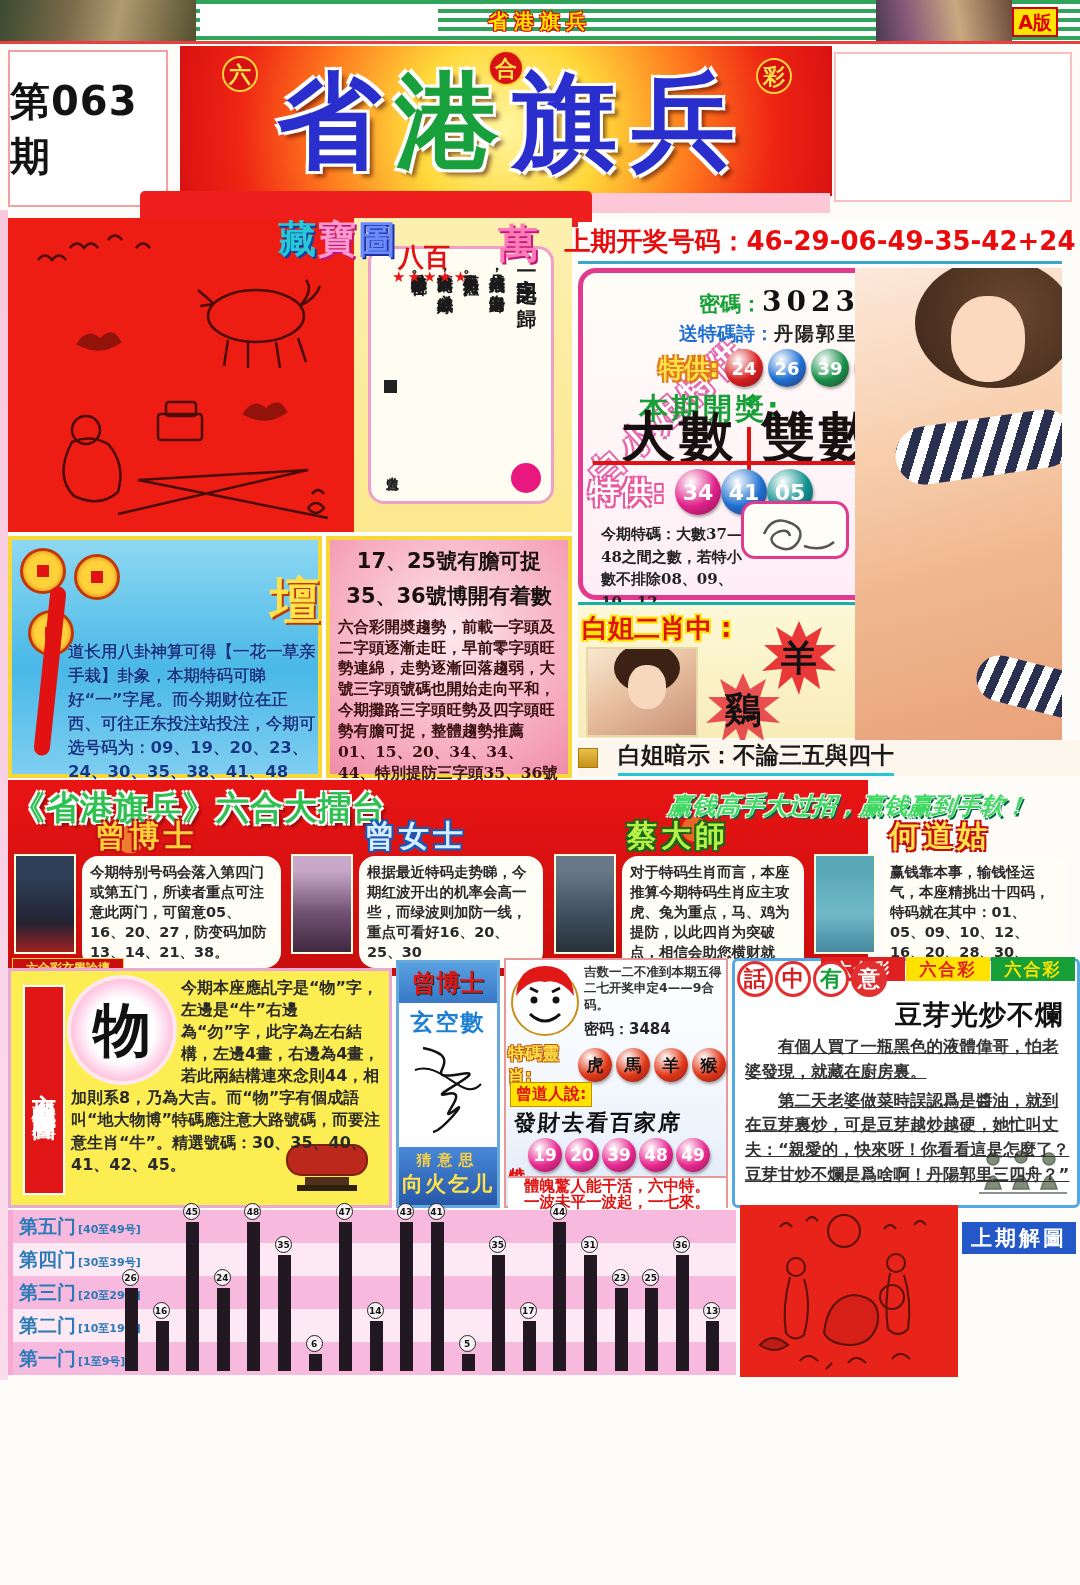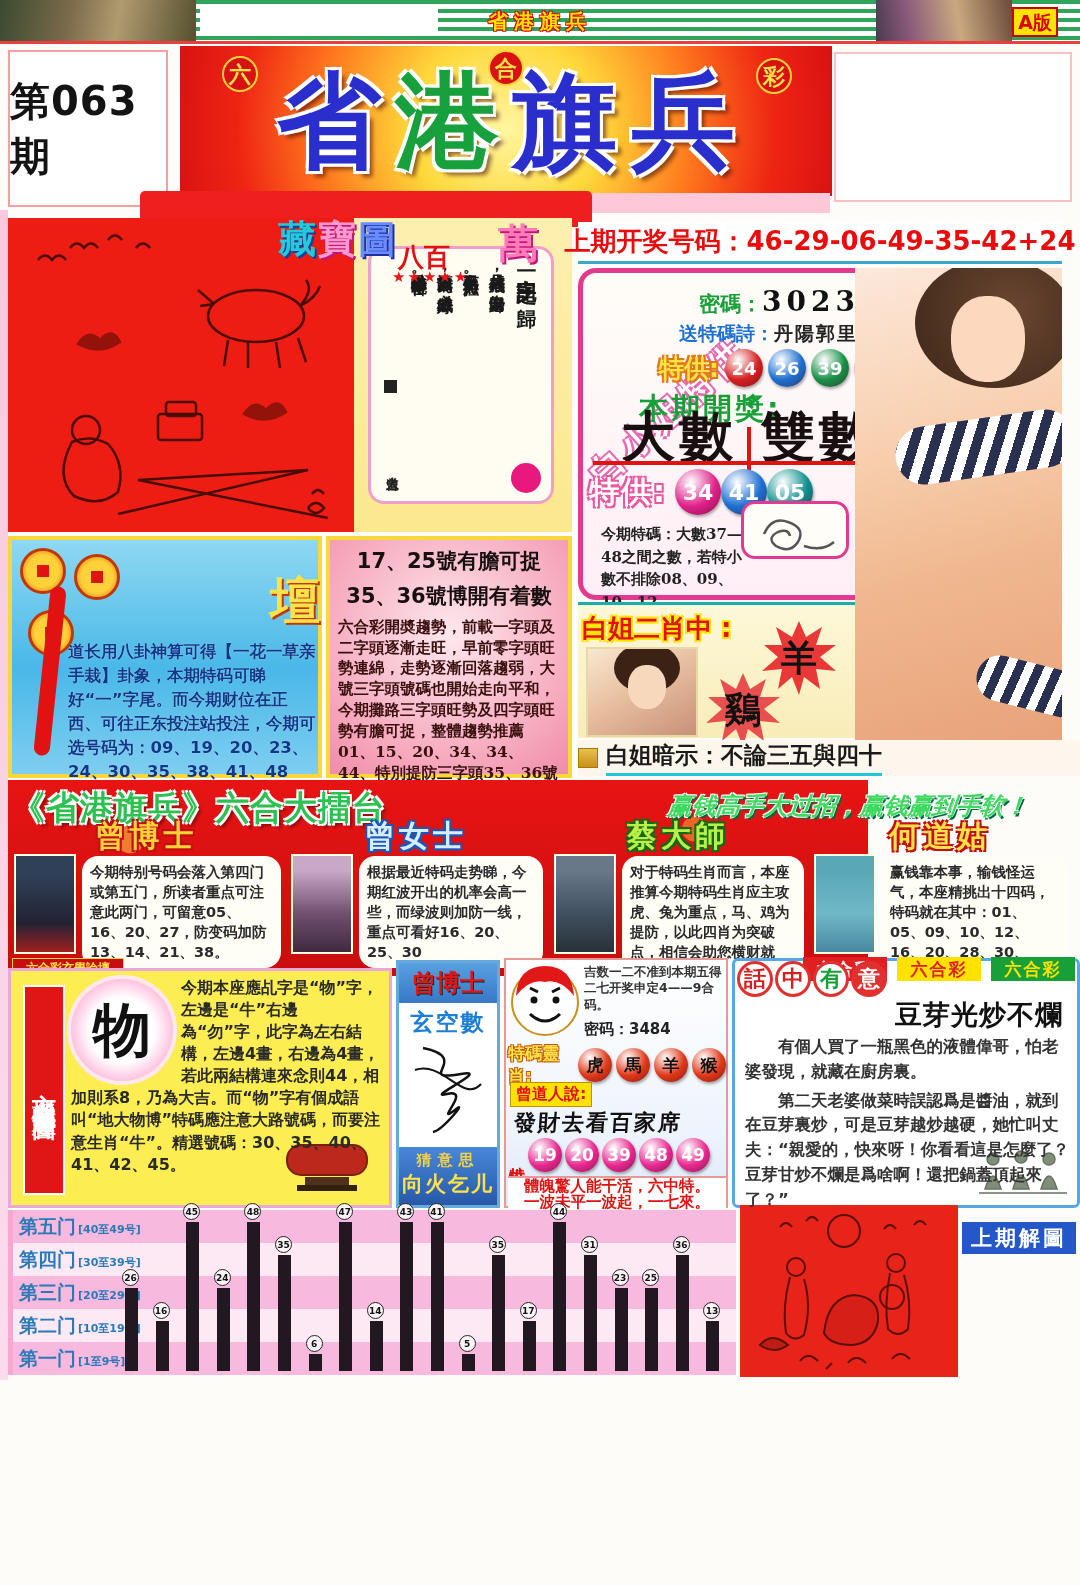--- a/index.html
+++ b/index.html
@@ -104,21 +104,21 @@
   .erxiao{left:578px;top:602px;width:277px;height:136px;background:linear-gradient(#fdf8d8,#f8ecb8);border-top:3px solid #18b0a8;}
   .erxiao-title{position:absolute;left:4px;top:6px;font-size:26px;font-weight:900;color:#e01212;text-shadow:-2px -2px 0 #ffe400,2px -2px 0 #ffe400,-2px 2px 0 #ffe400,2px 2px 0 #ffe400;}
   .bai-photo{position:absolute;left:8px;top:42px;width:112px;height:90px;background:linear-gradient(150deg,#f8e8d0 0%,#e8c0a0 45%,#c89078 100%);border:2px solid #e8d8a8;overflow:hidden;}
   .bai-hair{position:absolute;left:26px;top:-6px;width:66px;height:50px;border-radius:50%;background:#3c2214;}
   .bai-face{position:absolute;left:40px;top:16px;width:38px;height:44px;border-radius:46%;background:#f8d8bc;}
   .starburst{position:absolute;width:78px;height:78px;}
   .starburst svg{position:absolute;left:0;top:0;}
   .star-char{position:absolute;left:0;top:0;width:78px;height:78px;display:flex;align-items:center;justify-content:center;font-size:36px;font-weight:900;color:#111;}
   .sb1{left:182px;top:14px;}
   .sb2{left:126px;top:66px;}
-  .hint-strip{left:578px;top:740px;width:502px;height:36px;background:#fdf6ec;display:flex;align-items:center;gap:8px;}
+  .hint-strip{left:578px;top:740px;width:502px;height:36px;background:#fdf6ec;display:flex;align-items:center;gap:20px;}
   .seal-icon{width:20px;height:20px;background:linear-gradient(#e8c050,#c89018);border:1px solid #a87808;}
   .hint-text{font-size:23px;font-weight:900;color:#1a1a1a;border-bottom:3px solid #20c8d8;padding-bottom:2px;}
 
   
   .arena{left:0;top:780px;width:868px;height:196px;background:
     radial-gradient(circle at 15% 30%,rgba(255,230,80,.5) 0 14px,transparent 15px),
     radial-gradient(circle at 45% 70%,rgba(255,255,255,.35) 0 10px,transparent 11px),
     radial-gradient(circle at 80% 25%,rgba(255,200,60,.45) 0 12px,transparent 13px),
     linear-gradient(#e81414,#c80d0d);}
   .arena-title{position:absolute;left:12px;top:6px;font-size:33px;font-weight:900;color:#2fc052;letter-spacing:1px;text-shadow:-2px -2px 0 #fff,2px -2px 0 #fff,-2px 2px 0 #fff,2px 2px 0 #fff,4px 4px 3px rgba(0,0,0,.4);}
@@ -167,26 +167,26 @@
   .say-badge{position:absolute;left:4px;top:122px;background:#ffe200;border:1px solid #c09000;color:#e01212;font-size:16px;font-weight:900;padding:1px 5px;}
   .verse{position:absolute;left:8px;top:148px;font-family:"DejaVu Serif",serif;font-size:22px;font-weight:900;color:#111;letter-spacing:2px;transform:skewX(-4deg);}
   .tegong5{position:absolute;left:0px;top:178px;display:flex;align-items:center;}
   .tegong5 .vlab{writing-mode:vertical-rl;font-size:16px;font-weight:900;color:#e01212;letter-spacing:1px;margin-right:1px;}
   .dr-bottom{position:absolute;left:2px;top:216px;width:218px;height:32px;background:#fff;border-top:2px solid #e89898;text-align:center;}
   .dr-l1{font-size:15.5px;font-weight:900;color:#e01212;line-height:1.05;}
   .dr-src{font-size:11px;font-weight:bold;color:#333;}
 
   
   .joke{left:732px;top:958px;width:348px;height:250px;background:#fff;border:3px solid #55a8e8;border-radius:6px;}
-  .joke-badges{position:absolute;right:2px;top:-4px;display:flex;gap:10px;}
+  .joke-badges{position:absolute;right:2px;top:-4px;display:flex;gap:1px;}
   .joke-badge{width:84px;height:24px;font-size:17px;font-weight:900;text-align:center;line-height:24px;letter-spacing:2px;}
   .joke-title{position:absolute;left:2px;top:0px;display:flex;gap:2px;}
   .joke-title .tc{width:36px;height:36px;border-radius:50%;background:#fff;border:3px solid #e03030;display:flex;align-items:center;justify-content:center;font-size:22px;font-weight:900;}
   .joke-headline{position:absolute;left:160px;top:36px;font-size:27px;font-weight:900;color:#111;letter-spacing:1px;}
-  .joke-body{position:absolute;left:10px;top:74px;width:328px;font-size:16.5px;font-weight:600;color:#333;line-height:1.5;z-index:2;}
+  .joke-body{position:absolute;left:10px;top:74px;width:328px;font-size:16.5px;font-weight:600;color:#333;line-height:1.5;z-index:2;text-decoration:underline;}
   .joke-body p{margin:0 0 4px 0;text-indent:2em;}
   .joke-art{position:absolute;right:8px;bottom:8px;z-index:1;opacity:.85;}
 
   
   .chart{left:8px;top:1210px;width:728px;height:165px;background:#fff;border-left:5px solid #f8a8d0;}
   .band{position:absolute;left:0;width:100%;height:33px;}
   .band.odd{background:#f7bade;}
   .band.even{background:#fde9f4;}
   .band-label{position:absolute;left:6px;top:4px;font-size:19px;font-weight:900;color:#2b7ab8;white-space:nowrap;}
   .band-range{font-size:11px;font-weight:bold;color:#2b7ab8;margin-left:2px;}
@@ -461,21 +461,21 @@
       </div>
     <div class="joke-title" id="joke-title">
         <div class="tc" style="color: rgb(212, 32, 32);">話</div>
         <div class="tc" style="color: rgb(212, 32, 32);">中</div>
         <div class="tc" style="color: rgb(24, 160, 56);">有</div>
         <div class="tc" style="color: rgb(255, 255, 255); background: rgb(224, 48, 48);">意</div>
       </div>
     <div class="joke-headline">豆芽光炒不爛</div>
     <div class="joke-body" id="joke-body">
         <p>有個人買了一瓶黑色的液體偉哥，怕老婆發現，就藏在廚房裏。</p>
-        <p>第二天老婆做菜時誤認爲是醬油，就到在豆芽裏炒，可是豆芽越炒越硬，她忙叫丈夫：“親愛的，快來呀！你看看這是怎麼了？豆芽甘炒不爛是爲啥啊！還把鍋蓋頂起來了？”</p>
+        <p>第二天老婆做菜時誤認爲是醬油，就到在豆芽裏炒，可是豆芽越炒越硬，她忙叫丈夫：“親愛的，快來呀！你看看這是怎麼了？豆芽甘炒不爛是爲啥啊！丹陽郭里三四舟？”</p>
       </div>
     <svg class="joke-art" width="92" height="52" viewBox="0 0 92 52">
       <g fill="#6a7a60" stroke="#4a584a" stroke-width="1.5">
         <circle cx="16" cy="14" r="6"></circle>
           <path d="M8,44 q8,-26 16,0 z"></path>
         <circle cx="44" cy="12" r="6"></circle>
           <path d="M36,44 q8,-28 16,0 z"></path>
         <circle cx="72" cy="14" r="6"></circle>
           <path d="M64,44 q8,-26 16,0 z"></path>
         <path d="M2,48 h88" stroke="#4a584a"></path>

